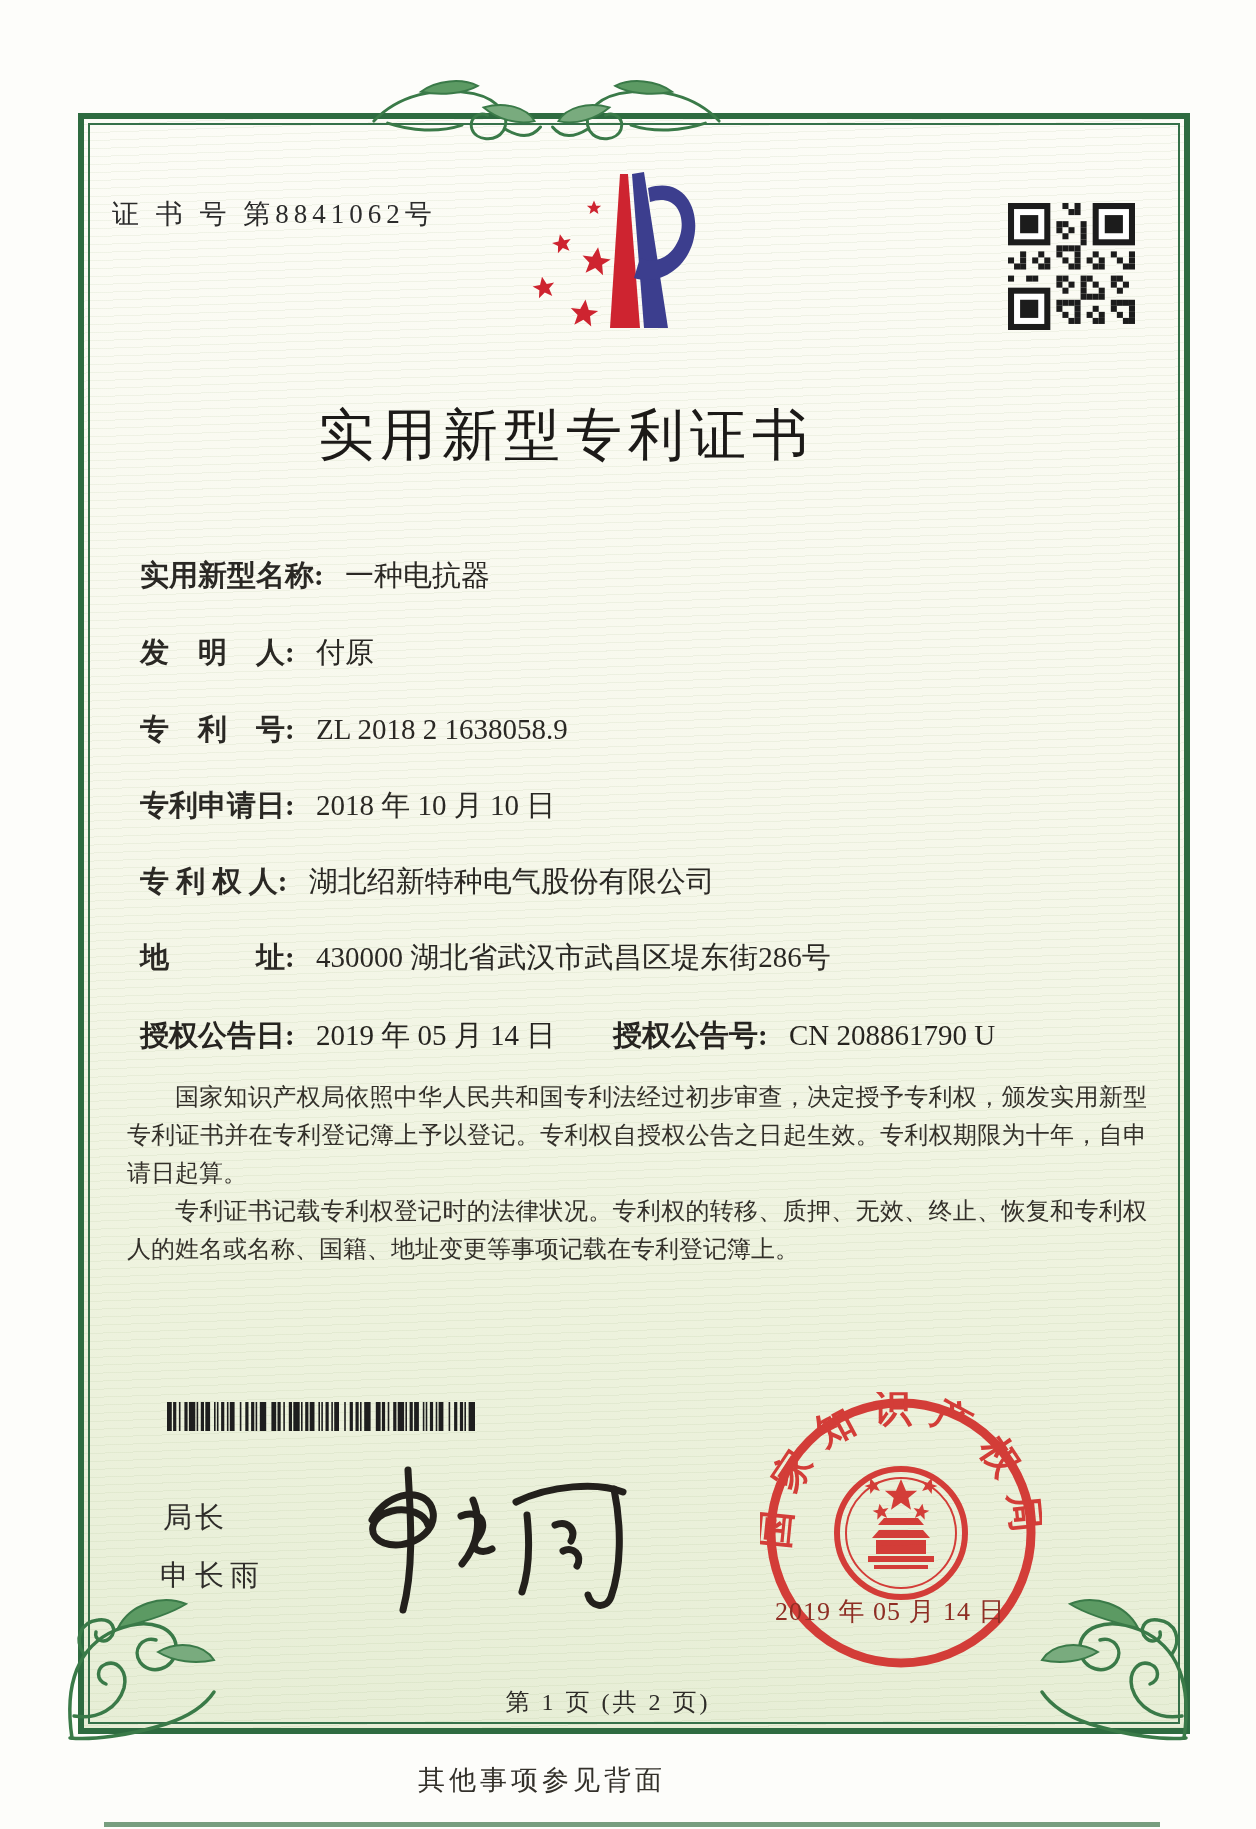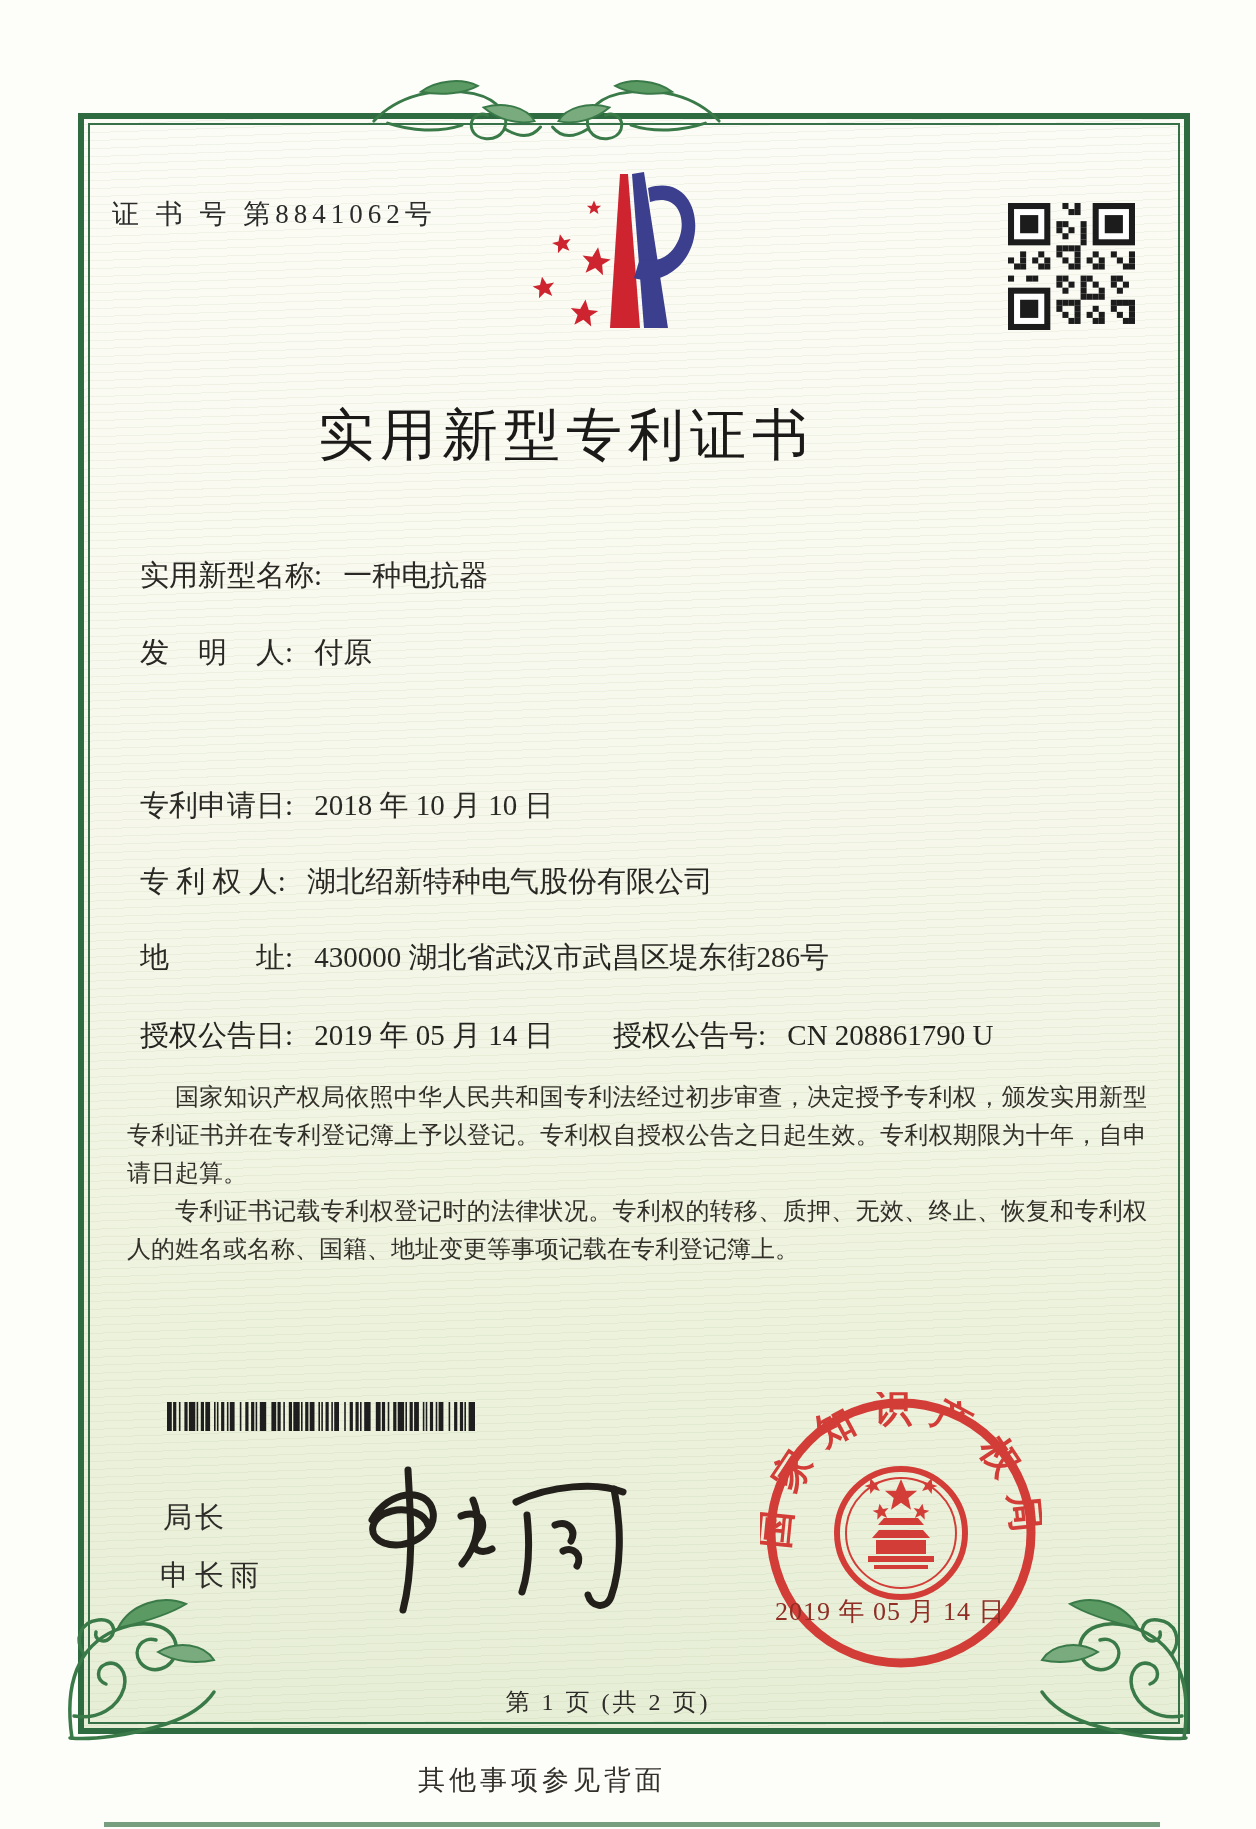--- a/index.html
+++ b/index.html
@@ -9,21 +9,21 @@
   .frame{position:absolute;left:78px;top:113px;width:1100px;height:1609px;
          border:6px solid #2e6b40;z-index:1;
          background:
            repeating-linear-gradient(-2deg, rgba(140,165,110,0.10) 0 1px, rgba(0,0,0,0) 1px 8px),
            linear-gradient(180deg,#fcfcf6 0%,#f7f8ec 40%,#edf2dd 75%,#e7eed6 100%);}
   .frame-inner{position:absolute;left:4px;top:4px;right:4px;bottom:4px;border:2px solid #36714a;}
   .abs{position:absolute;z-index:3;}
   .cert-no{left:112px;top:196px;font-size:27px;letter-spacing:5px;color:#2b2b2b;}
   .title{left:318px;top:398px;font-size:56px;font-weight:normal;letter-spacing:6px;color:#1c1a18;}
   .field-row{left:140px;font-size:29px;white-space:nowrap;color:#2a2824;}
-  .field-label{display:inline-block;}
+  .field-label{display:inline-block;font-weight:bold;}
   .field-value{display:inline-block;margin-left:14px;}
   .grant-row{left:140px;top:1016px;font-size:29px;white-space:nowrap;}
   .grant-no{position:absolute;left:473px;top:0;white-space:nowrap;}
   .body-text{left:127px;top:1078px;width:1020px;font-size:24px;line-height:38px;
              text-align:justify;color:#33302a;}
   .body-text p{margin:0;text-indent:2em;}
   .barcode{left:165px;top:1402px;}
   .chief-label{left:163px;top:1498px;font-size:29px;letter-spacing:3px;
                font-family:"Liberation Sans","DejaVu Sans",sans-serif;color:#2f2d2a;}
   .chief-name{left:160px;top:1556px;font-size:29px;letter-spacing:6px;
@@ -208,20 +208,24 @@
   <div class="abs title">实用新型专利证书</div>
 
   <div class="abs field-row" style="top:556px">
     <span class="field-label">实用新型名称:</span>
     <span class="field-value">一种电抗器</span>
   </div>
   <div class="abs field-row" style="top:633px">
     <span class="field-label">发　明　人:</span>
     <span class="field-value">付原</span>
   </div>
+  <div class="abs field-row" style="top:710px">
+    <span class="field-label">专　利　号:</span>
+    <span class="field-value">ZL 2018 2 1638058.9</span>
+  </div>
   <div class="abs field-row" style="top:786px">
     <span class="field-label">专利申请日:</span>
     <span class="field-value">2018 年 10 月 10 日</span>
   </div>
   <div class="abs field-row" style="top:862px">
     <span class="field-label">专 利 权 人:</span>
     <span class="field-value">湖北绍新特种电气股份有限公司</span>
   </div>
   <div class="abs field-row" style="top:938px">
     <span class="field-label">地　　　址:</span>

